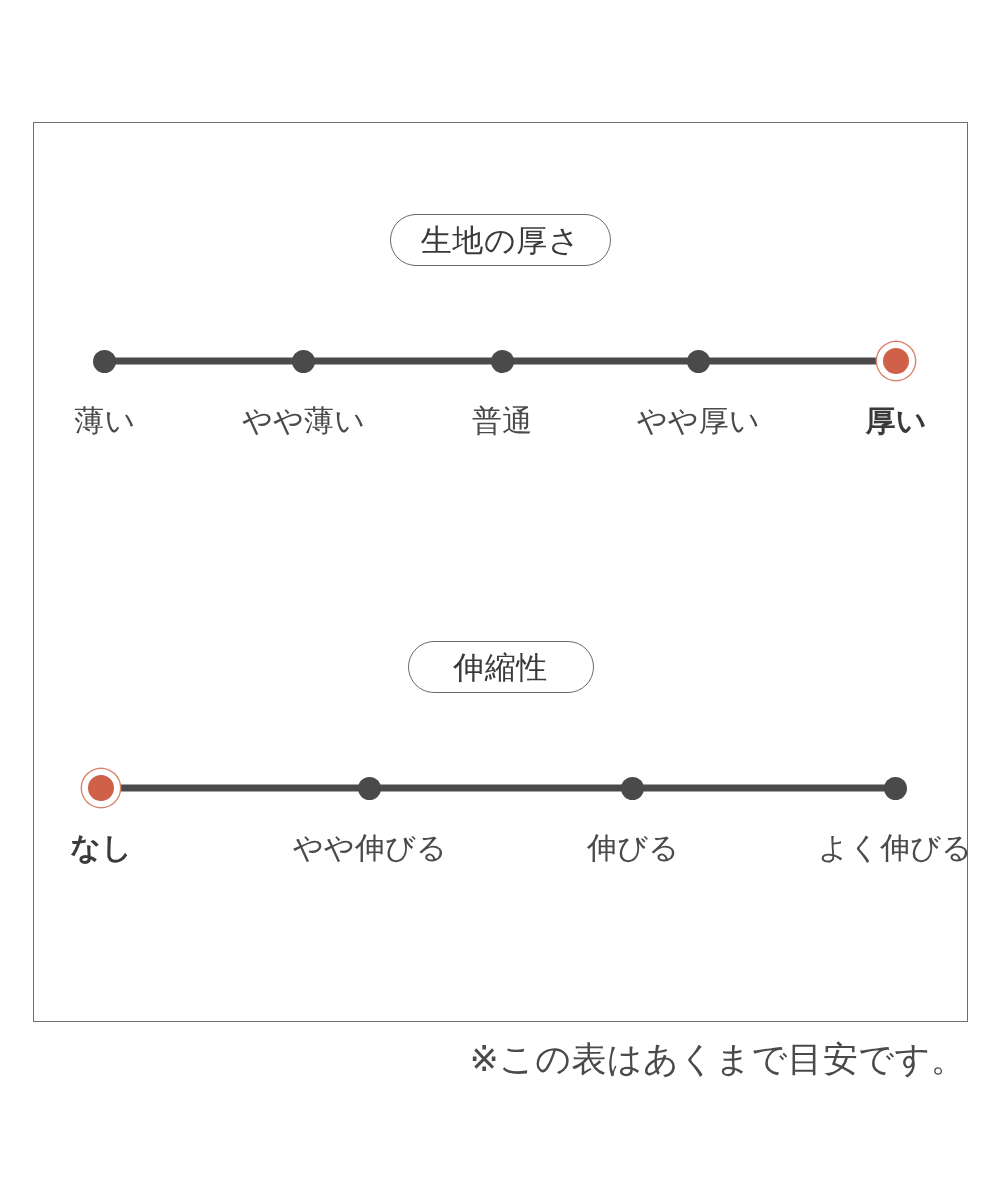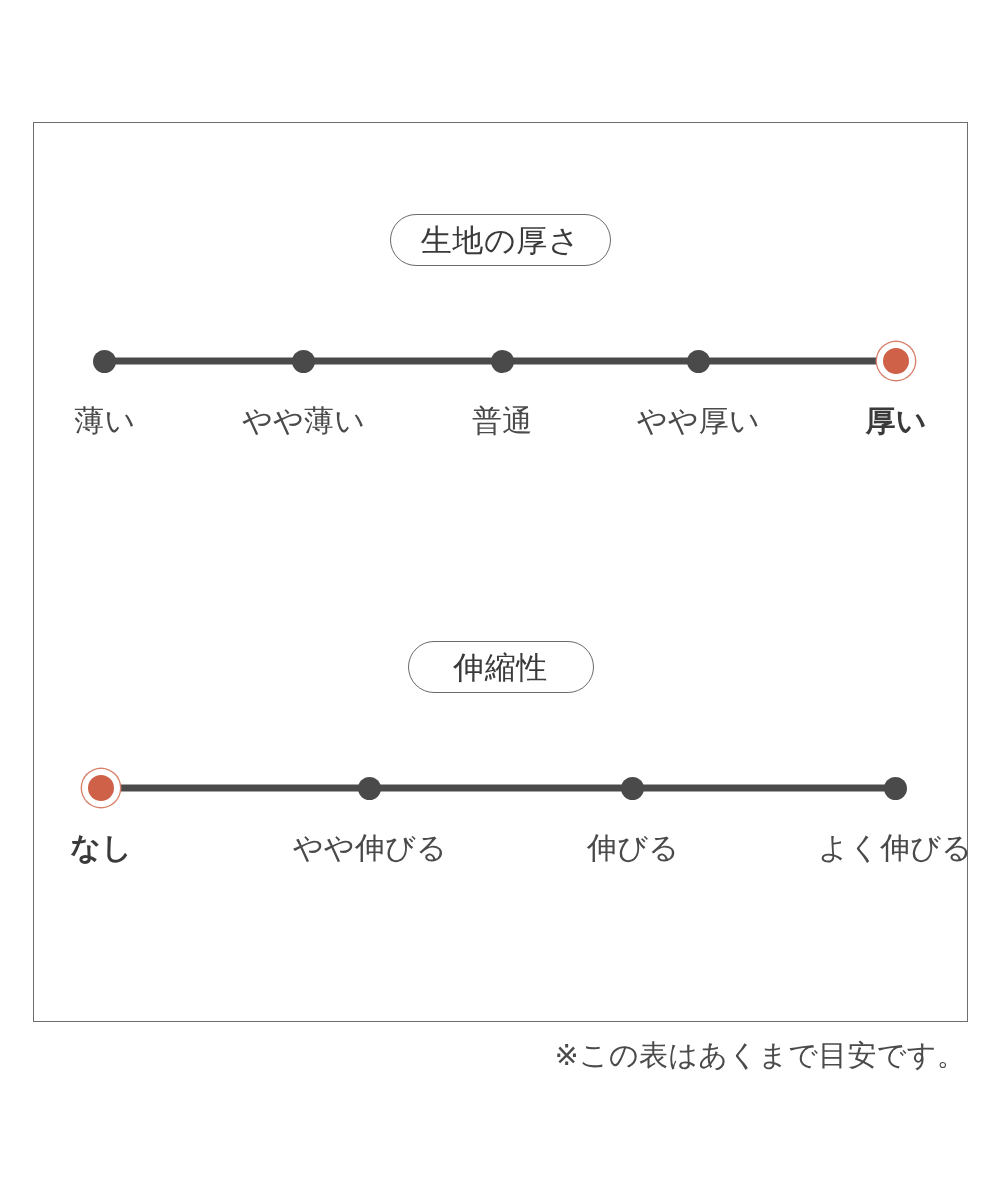--- a/index.html
+++ b/index.html
@@ -125,21 +125,21 @@
   .scale-label.selected {
     font-weight: bold;
     color: #3a3a3a;
   }
 
   
   .footnote {
     position: absolute;
     right: 34px;
     top: 1038px;
-    font-size: 29px;
+    font-size: 35px;
     line-height: 1.2;
     color: #4a4a4a;
     letter-spacing: 0.01em;
     white-space: nowrap;
   }
 </style>
 </head>
 <body>
 
 <div id="page">

